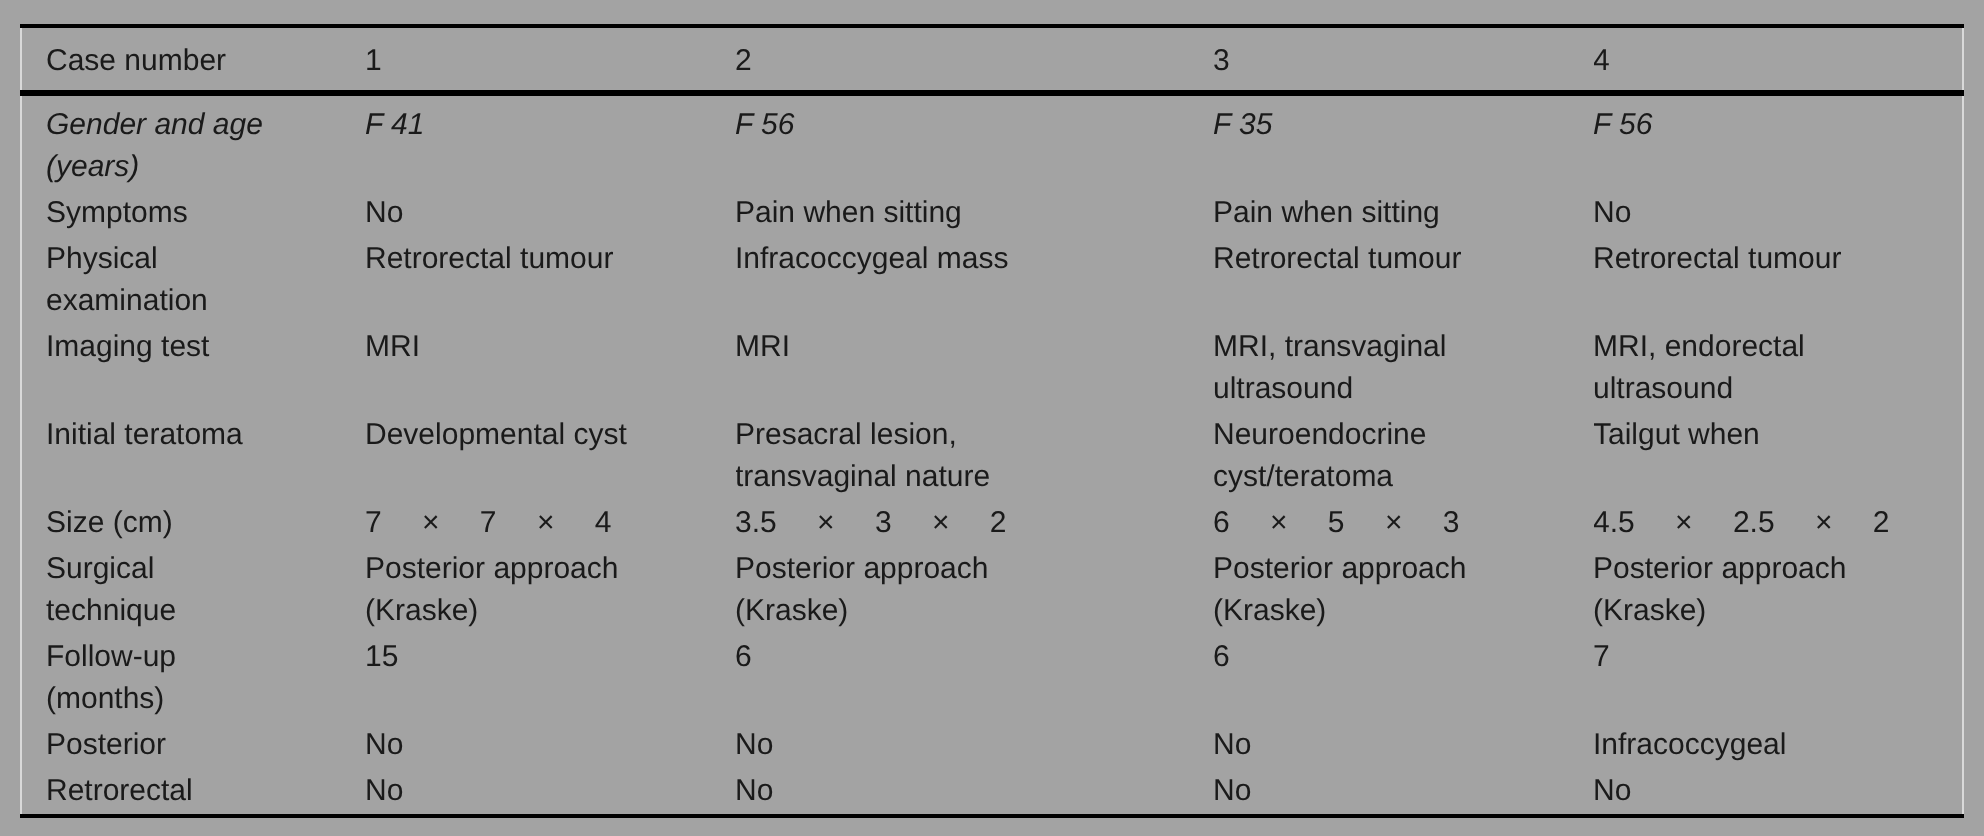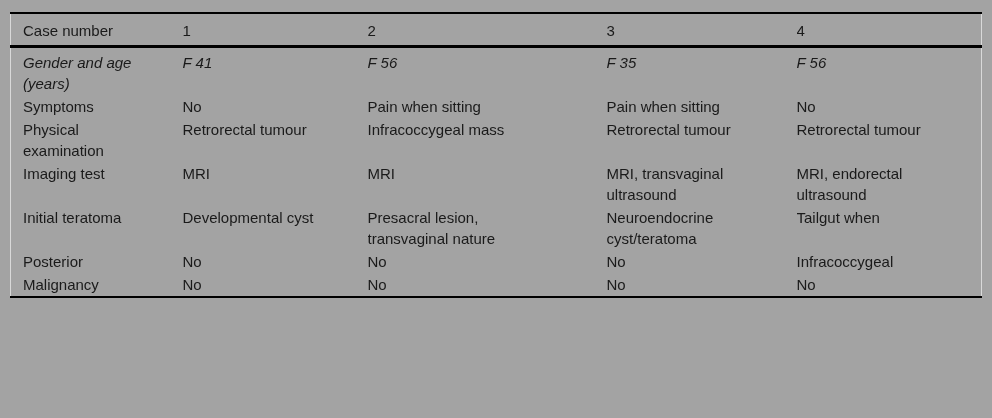--- a/index.html
+++ b/index.html
@@ -103,29 +103,56 @@
       </tr>
       <tr>
         <th>Initial teratoma</th>
         <td>Developmental cyst</td>
         <td>Presacral lesion,
 transvaginal nature</td>
         <td>Neuroendocrine
 cyst/teratoma</td>
         <td>Tailgut when</td>
       </tr>
+      <tr class="size-row">
+        <th>Size (cm)</th>
+        <td>7 × 7 × 4</td>
+        <td>3.5 × 3 × 2</td>
+        <td>6 × 5 × 3</td>
+        <td>4.5 × 2.5 × 2</td>
+      </tr>
+      <tr>
+        <th>Surgical
+technique</th>
+        <td>Posterior approach
+(Kraske)</td>
+        <td>Posterior approach
+(Kraske)</td>
+        <td>Posterior approach
+(Kraske)</td>
+        <td>Posterior approach
+(Kraske)</td>
+      </tr>
+      <tr>
+        <th>Follow-up
+(months)</th>
+        <td>15</td>
+        <td>6</td>
+        <td>6</td>
+        <td>7</td>
+      </tr>
       <tr>
         <th>Posterior</th>
         <td>No</td>
         <td>No</td>
         <td>No</td>
         <td>Infracoccygeal</td>
       </tr>
       <tr>
-        <th>Malignancy</th>
+        <th>Retrorectal</th>
         <td>No</td>
         <td>No</td>
         <td>No</td>
         <td>No</td>
       </tr>
     </tbody>
   </table>
 </div>
 
 </body></html>

